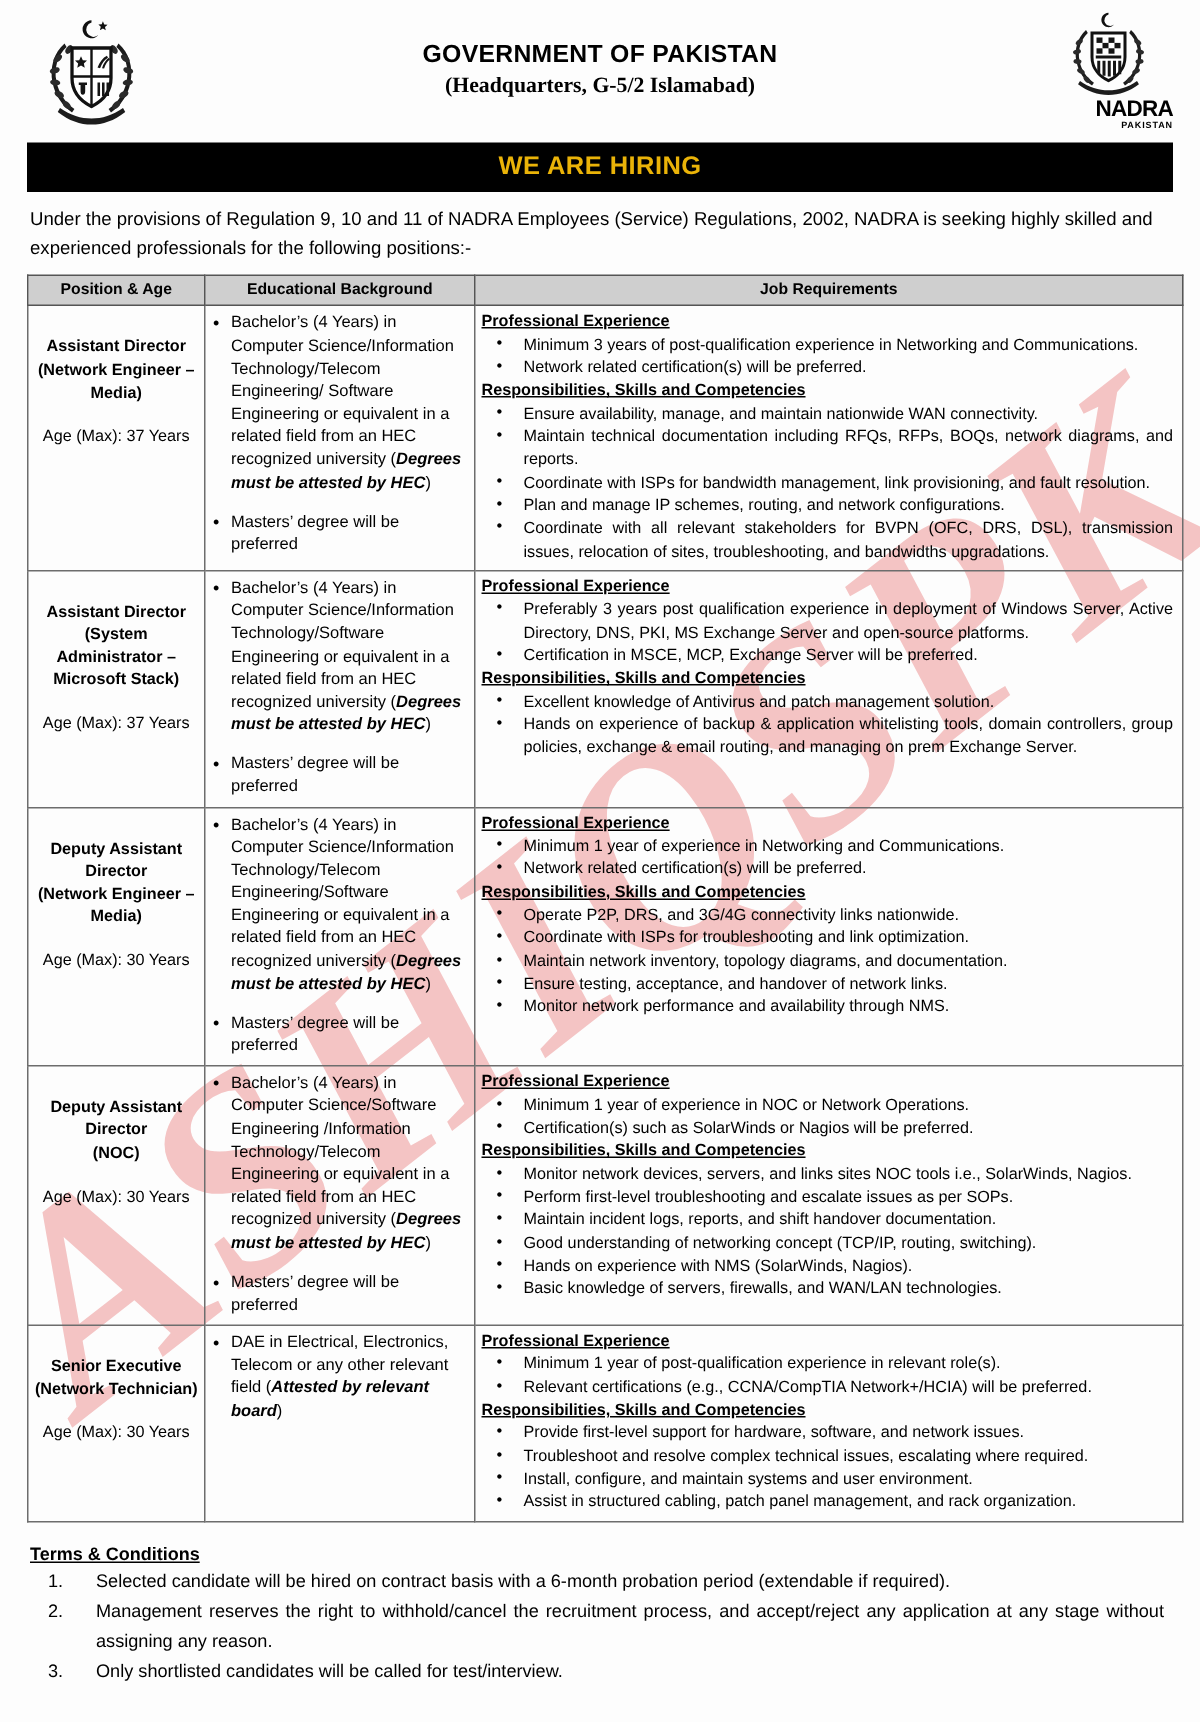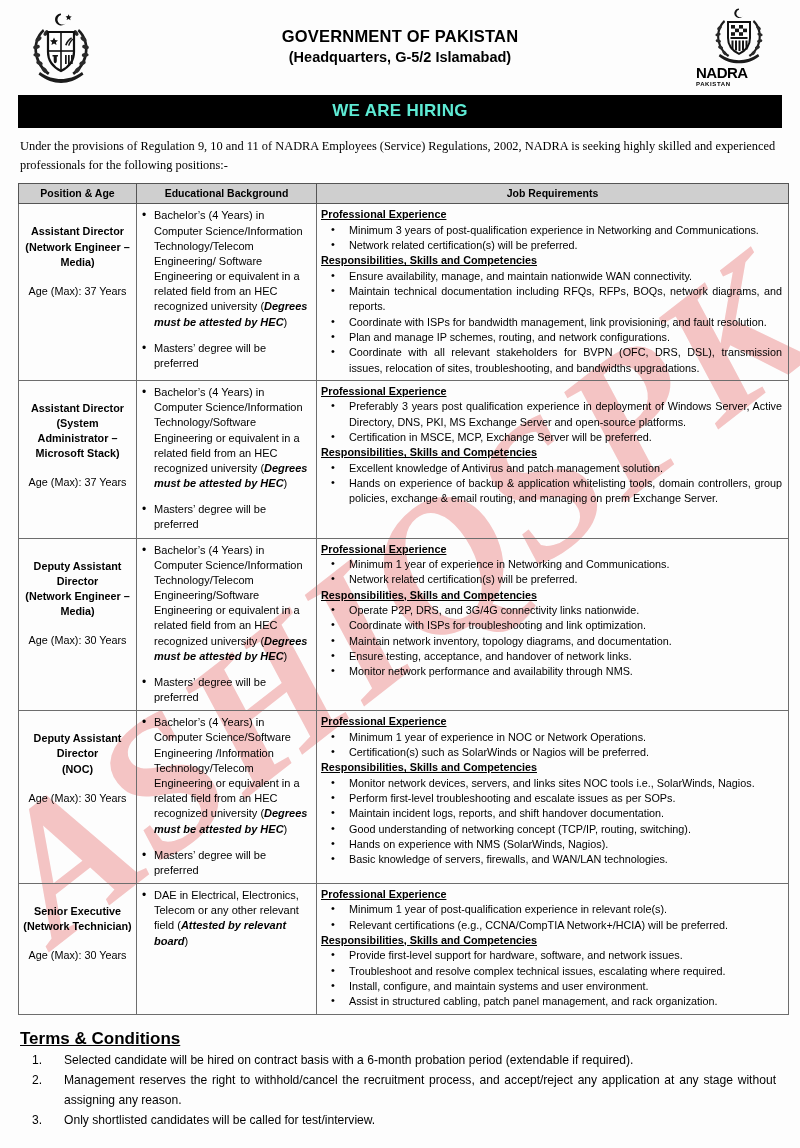--- a/index.html
+++ b/index.html
@@ -44,56 +44,55 @@
   }
 
   .content { position: relative; z-index: 10; }
 
   
   .masthead {
     display: flex;
     align-items: center;
     padding: 6px 4px 4px 4px;
   }
-  .emblem { width: 86px; flex: 0 0 86px; text-align: left; }
+  .emblem { width: 86px; flex: 0 0 86px; text-align: right; }
   .emblem svg { display: block; margin: 0 auto; }
   .masthead-titles {
     flex: 1 1 auto;
     text-align: center;
     line-height: 1.32;
   }
   .mh-line1 { font-size: 16.5px; font-weight: 700; letter-spacing: .2px; }
   .mh-line2 { font-size: 16.5px; font-weight: 700; letter-spacing: .2px; }
-  .mh-line3 { font-size: 14.5px; font-weight: 700; }
+  .mh-line3 { font-size: 14.5px; font-weight: 700; font-family: Liberation Serif, serif; }
   .nadra-wordmark {
     font-size: 15px; font-weight: 700; letter-spacing: -0.5px;
     margin-top: 1px; line-height: 1;
   }
   .nadra-sub {
     font-size: 6px; font-weight: 700; letter-spacing: .6px; line-height: 1;
     margin-top: 1px;
   }
 
   
   .banner {
-    background: #000; color: #5eead4;
+    background: #000; color: #eab308;
     text-align: center;
     font-size: 17px; font-weight: 700;
     letter-spacing: .3px;
     padding: 6px 0 7px 0;
     margin: 4px 4px 0 4px;
   }
 
   
   .intro {
     font-size: 12.4px;
     line-height: 1.55;
     margin: 9px 6px 8px 6px;
     text-align: left;
-    font-family: Liberation Serif, serif;
   }
 
   
   table.jobs {
     width: 770px;
     margin: 0 4px;
     border-collapse: collapse;
     table-layout: fixed;
   }
   table.jobs th, table.jobs td {
@@ -164,21 +163,21 @@
 
   
   .joblocation {
     margin: 10px 6px 0 6px;
     font-size: 12.4px;
   }
   .joblocation .lbl { font-weight: 700; text-decoration: underline; }
 
   .terms-head {
     margin: 14px 6px 2px 6px;
-    font-size: 17px;
+    font-size: 12px;
     font-weight: 700;
     text-decoration: underline;
   }
   ol.terms {
     list-style: none;
     margin: 0 6px;
     padding: 0;
     font-size: 12.1px;
     line-height: 1.62;
   }

